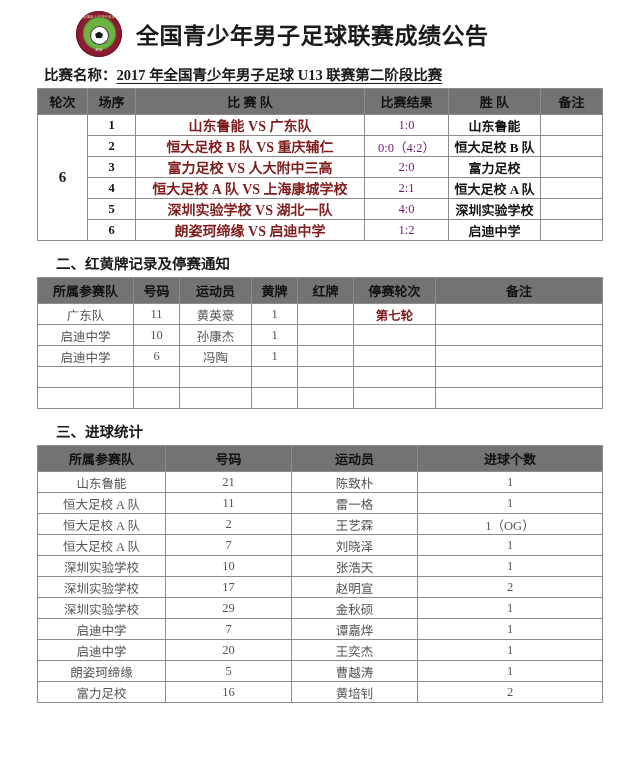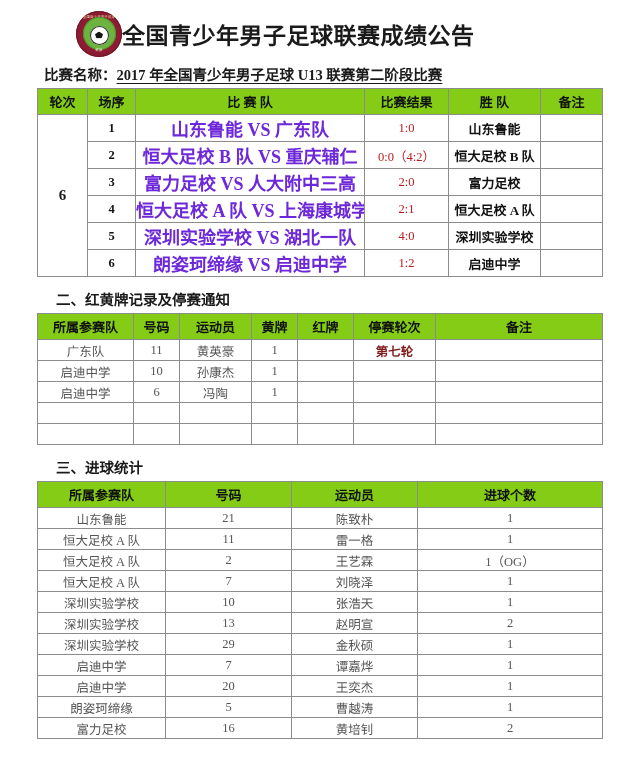--- a/index.html
+++ b/index.html
@@ -109,20 +109,21 @@
     right: 4px;
     top: 15px;
     text-align: center;
     font-size: 3.2px;
     color: #2f5d1d;
     font-family: "Liberation Sans", sans-serif;
     line-height: 1;
     white-space: nowrap;
   }
   .doc-title {
+    margin-left: 14px;
     font-size: 23px;
     font-weight: bold;
     letter-spacing: .5px;
     font-family: "Liberation Sans", "DejaVu Sans", sans-serif;
     white-space: nowrap;
   }
 
   
   .meta {
     padding-left: 12px;
@@ -160,33 +161,33 @@
   .tbl-wrap { padding: 0 5px 0 5px; }
   th, td {
     border: 1px solid #8c8c8c;
     text-align: center;
     vertical-align: middle;
     padding: 0;
     overflow: hidden;
     white-space: nowrap;
   }
   thead th {
-    background: #84cc16;
+    background: #737373;
     font-weight: bold;
     font-size: 13px;
     height: 25px;
     color: #111;
   }
   tbody td { height: 20px; color: #3a3a3a; }
 
   
   #tbl-results td.cell-round { font-size: 15px; font-weight: bold; color: #1a1a1a; }
   #tbl-results td.cell-seq { font-weight: bold; color: #111; font-size: 12.5px; }
-  #tbl-results td.cell-match { font-weight: bold; color: #6d28d9; font-size: 18px; }
-  #tbl-results td.cell-score { color: #b91c1c; font-size: 12.5px; }
+  #tbl-results td.cell-match { font-weight: bold; color: #7f1d1d; font-size: 14px; }
+  #tbl-results td.cell-score { color: #701a75; font-size: 12.5px; }
   #tbl-results td.cell-winner { font-weight: bold; color: #111; font-size: 13px; }
 
   
   #tbl-cards td { color: #555; }
   #tbl-cards td.cell-susp { font-weight: bold; color: #7f1d1d; }
 
   
   #tbl-goals td { color: #555; }
 </style>
 </head>
@@ -396,21 +397,21 @@
             <td>1</td>
           </tr>
           <tr>
             <td>深圳实验学校</td>
             <td>10</td>
             <td>张浩天</td>
             <td>1</td>
           </tr>
           <tr>
             <td>深圳实验学校</td>
-            <td>13</td>
+            <td>17</td>
             <td>赵明宣</td>
             <td>2</td>
           </tr>
           <tr>
             <td>深圳实验学校</td>
             <td>29</td>
             <td>金秋硕</td>
             <td>1</td>
           </tr>
           <tr>

